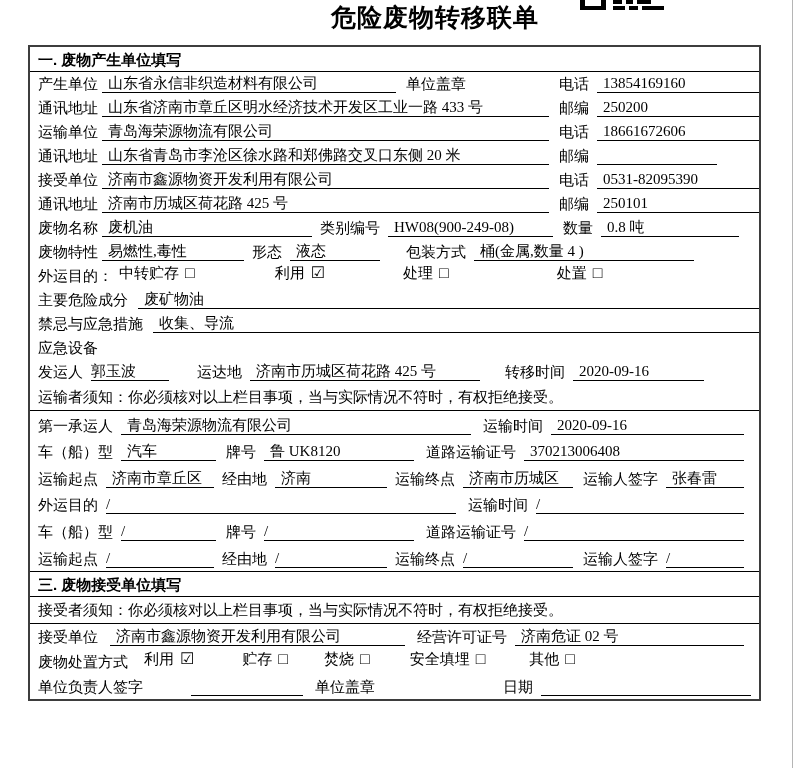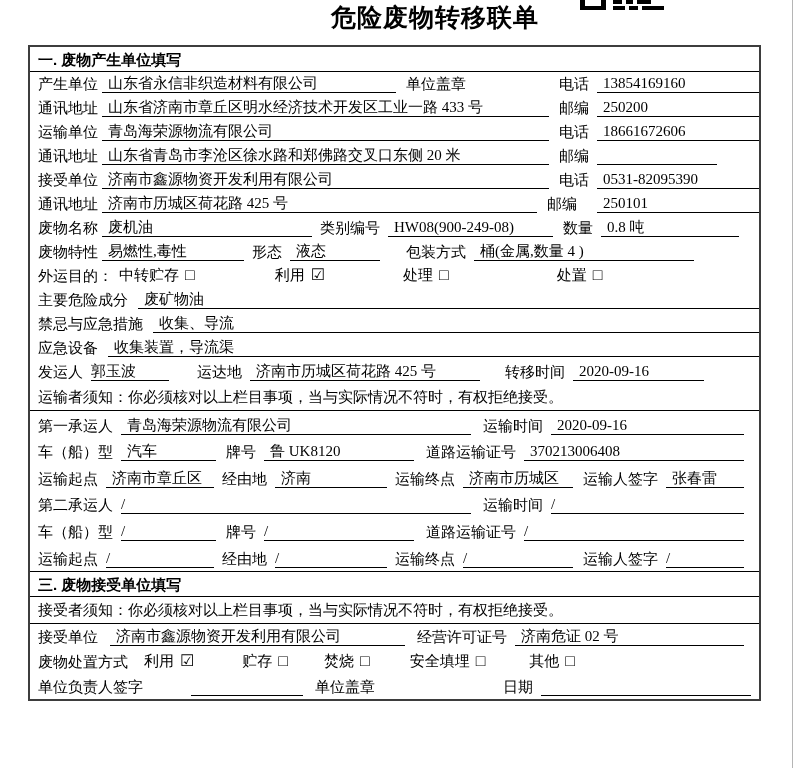--- a/index.html
+++ b/index.html
@@ -27,21 +27,21 @@
   .frow { display:flex; align-items:flex-end; padding:0 0 3px 8px; font-size:15px; box-sizing:border-box; }
   .s1 { height:24px; } .s2 { height:26.6px; } .s3 { height:25px; }
   .fl { white-space:nowrap; flex:none; line-height:18px; }
   .fv {
     border-bottom:1px solid #000; white-space:nowrap; flex:none;
     padding:0 2px 0 6px; box-sizing:border-box; line-height:18px; overflow:hidden;
   }
   .grow { flex:1 1 auto; }
   .sp { flex:1 1 auto; }
   .ctr { text-align:left; padding-left:0; }
-  .opt { white-space:nowrap; flex:none; line-height:19px; }
+  .opt { white-space:nowrap; flex:none; line-height:24px; }
   .box { font-size:16px; margin-left:6px; }
   .w64 { width:64px; }
   .footer { position:absolute; left:36px; top:754px; font-size:15px; line-height:14px; white-space:nowrap; }
 </style>
 </head>
 <body>
 
 <div class="page">
 
 
@@ -99,21 +99,21 @@
       <span class="fl w64">接受单位</span>
       <span class="fv grow" style="margin-right:10px">济南市鑫源物资开发利用有限公司</span>
       <span class="fl">电话</span>
       <span class="fv" style="width:162px;margin-left:8px">0531-82095390</span>
     </div>
 
     <div class="frow s1">
       <span class="fl w64">通讯地址</span>
       <span class="fv grow" style="margin-right:10px">济南市历城区荷花路 425 号</span>
       <span class="fl">邮编</span>
-      <span class="fv" style="width:162px;margin-left:20px">250101</span>
+      <span class="fv" style="width:162px;margin-left:8px">250101</span>
     </div>
 
     <div class="frow s1">
       <span class="fl w64">废物名称</span>
       <span class="fv" style="width:210px">废机油</span>
       <span class="fl" style="margin-left:8px">类别编号</span>
       <span class="fv" style="width:165px;margin-left:8px">HW08(900-249-08)</span>
       <span class="fl" style="margin-left:10px">数量</span>
       <span class="fv grow" style="margin-left:8px;margin-right:20px">0.8 吨</span>
     </div>
@@ -140,21 +140,20 @@
       <span class="fv grow" style="margin-left:10px">废矿物油</span>
     </div>
 
     <div class="frow s1">
       <span class="fl">禁忌与应急措施</span>
       <span class="fv grow" style="margin-left:10px">收集、导流</span>
     </div>
 
     <div class="frow s1">
       <span class="fl">应急设备</span>
-      <span class="fv grow" style="margin-left:10px">收集装置，导流渠</span>
     </div>
 
     <div class="frow s1">
       <span class="fl">发运人</span>
       <span class="fv ctr" style="width:78px;margin-left:8px">郭玉波</span>
       <span class="fl" style="margin-left:28px">运达地</span>
       <span class="fv" style="width:230px;margin-left:8px">济南市历城区荷花路 425 号</span>
       <span class="fl" style="margin-left:25px">转移时间</span>
       <span class="fv grow" style="margin-left:8px;margin-right:55px">2020-09-16</span>
     </div>
@@ -182,21 +181,21 @@
       <span class="fv" style="width:108px;margin-left:8px">济南市章丘区</span>
       <span class="fl" style="margin-left:8px">经由地</span>
       <span class="fv" style="width:112px;margin-left:8px">济南</span>
       <span class="fl" style="margin-left:8px">运输终点</span>
       <span class="fv" style="width:110px;margin-left:8px">济南市历城区</span>
       <span class="fl" style="margin-left:10px">运输人签字</span>
       <span class="fv grow" style="margin-left:8px;margin-right:15px">张春雷</span>
     </div>
 
     <div class="frow s2">
-      <span class="fl">第二承运人</span>
+      <span class="fl">外运目的</span>
       <span class="fv ctr" style="width:350px;margin-left:8px">/</span>
       <span class="fl" style="margin-left:12px">运输时间</span>
       <span class="fv ctr grow" style="margin-left:8px;margin-right:15px">/</span>
     </div>
 
     <div class="frow s2">
       <span class="fl">车（船）型</span>
       <span class="fv ctr" style="width:95px;margin-left:8px">/</span>
       <span class="fl" style="margin-left:10px">牌号</span>
       <span class="fv ctr" style="width:150px;margin-left:8px">/</span>

